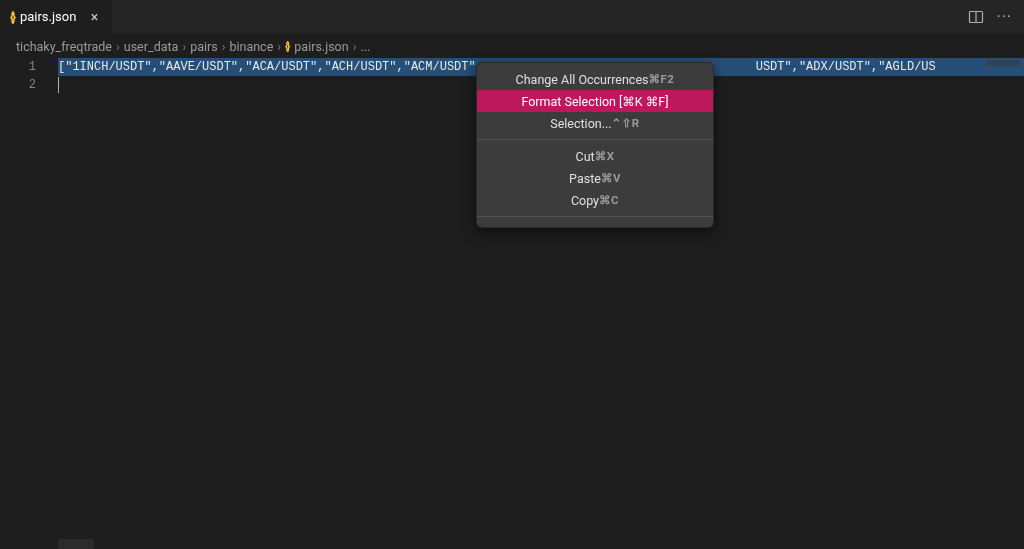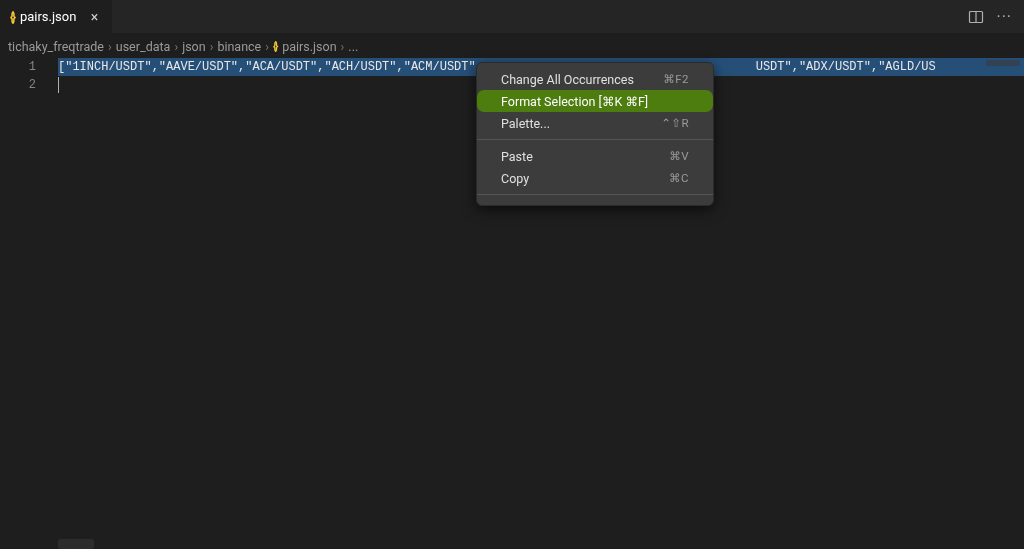--- a/index.html
+++ b/index.html
@@ -54,21 +54,21 @@
     color: #b0b0b0;
   }
   .split-icon svg { display:block; }
   .ellipsis-icon { font-size: 16px; letter-spacing: 1px; }
   .breadcrumb {
     height: 22px;
     display: flex;
     align-items: center;
     font-size: 12.5px;
     color: #9a9a9a;
-    padding: 2px 12px 0 8px;
+    padding: 2px 12px 0 16px;
     gap: 4px;
     text-align: right;
   }
   .breadcrumb .sep { color: #777; }
   .breadcrumb .json-icon-small {
     color: #f6c936;
     font-size: 11px;
     letter-spacing: -2px;
     font-weight: bold;
     margin-right: 2px;
@@ -131,34 +131,34 @@
     background: #3c3c3c;
     border: 1px solid #2b2b2b;
     border-radius: 6px;
     box-shadow: 0 4px 14px rgba(0,0,0,0.6);
     padding: 5px 0;
     font-size: 12.5px;
   }
   .menu-item {
     display: flex;
     align-items: center;
-    justify-content: space-between;
-    padding: 4px 24px;
+    justify-content: center;
+    padding: 4px 2px;
     color: #e0e0e0;
     height: 22px;
   }
   .menu-item .shortcut {
     color: #9a9a9a;
     font-size: 11.5px;
     letter-spacing: 0.5px;
+    font-weight: bold;
   }
   .menu-item.highlight {
-    background: #4d7c0f;
+    background: #be185d;
     color: #ffffff;
-    border-radius: 7px;
   }
   .menu-item.highlight .shortcut { color: #ffffff; }
   .menu-sep {
     height: 1px;
     background: #555555;
     margin: 5px 0;
   }
   .bottom-scroll {
     position: absolute;
     bottom: 0;
@@ -188,21 +188,21 @@
     </span>
     <span class="ellipsis-icon">···</span>
   </div>
 </div>
 
 <div class="breadcrumb">
   <span>tichaky_freqtrade</span>
   <span class="sep">›</span>
   <span>user_data</span>
   <span class="sep">›</span>
-  <span>json</span>
+  <span>pairs</span>
   <span class="sep">›</span>
   <span>binance</span>
   <span class="sep">›</span>
   <span class="json-icon-small">{}</span>
   <span>pairs.json</span>
   <span class="sep">›</span>
   <span>...</span>
 </div>
 
 <div class="editor">
@@ -221,24 +221,28 @@
 <div class="context-menu" id="context-menu">
     <div class="menu-item">
       <span>Change All Occurrences</span>
       <span class="shortcut">⌘F2</span>
     </div>
     <div class="menu-item highlight">
       <span>Format Selection [⌘K ⌘F]</span>
       <span class="shortcut"></span>
     </div>
     <div class="menu-item">
-      <span>Palette...</span>
+      <span>Selection...</span>
       <span class="shortcut">⌃⇧R</span>
     </div>
     <div class="menu-sep"></div>
+    <div class="menu-item">
+      <span>Cut</span>
+      <span class="shortcut">⌘X</span>
+    </div>
     <div class="menu-item">
       <span>Paste</span>
       <span class="shortcut">⌘V</span>
     </div>
     <div class="menu-item">
       <span>Copy</span>
       <span class="shortcut">⌘C</span>
     </div>
     <div class="menu-sep"></div>
   </div>

